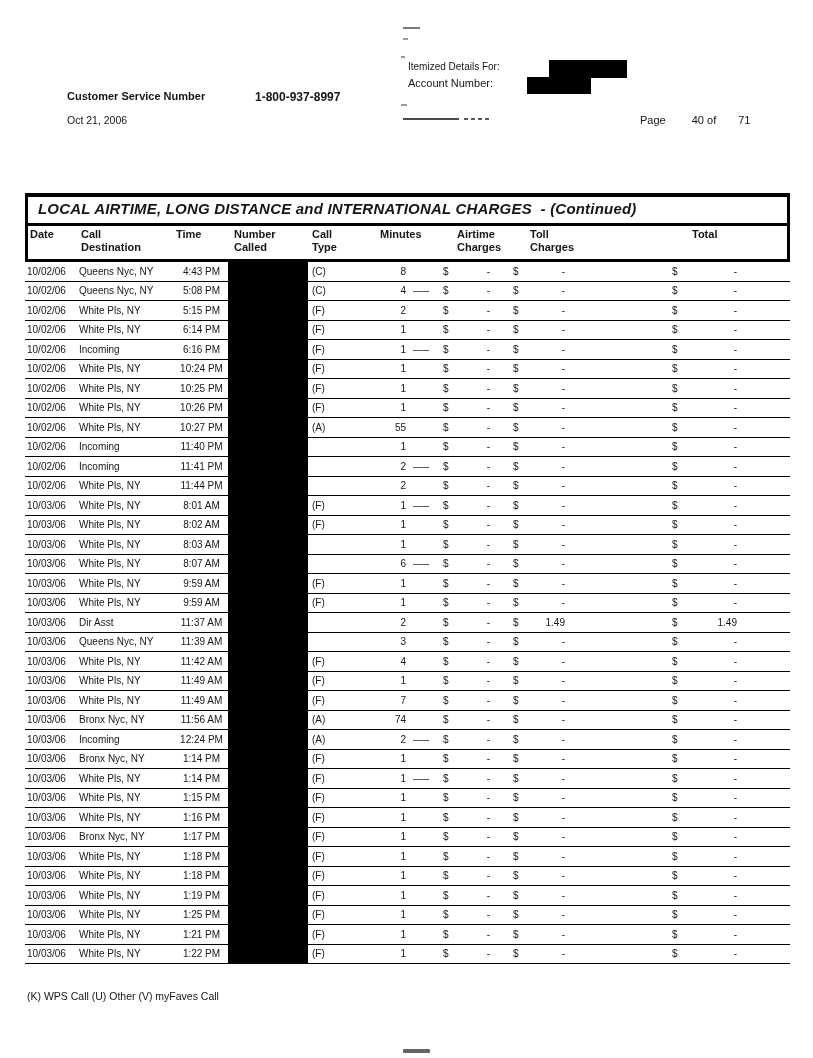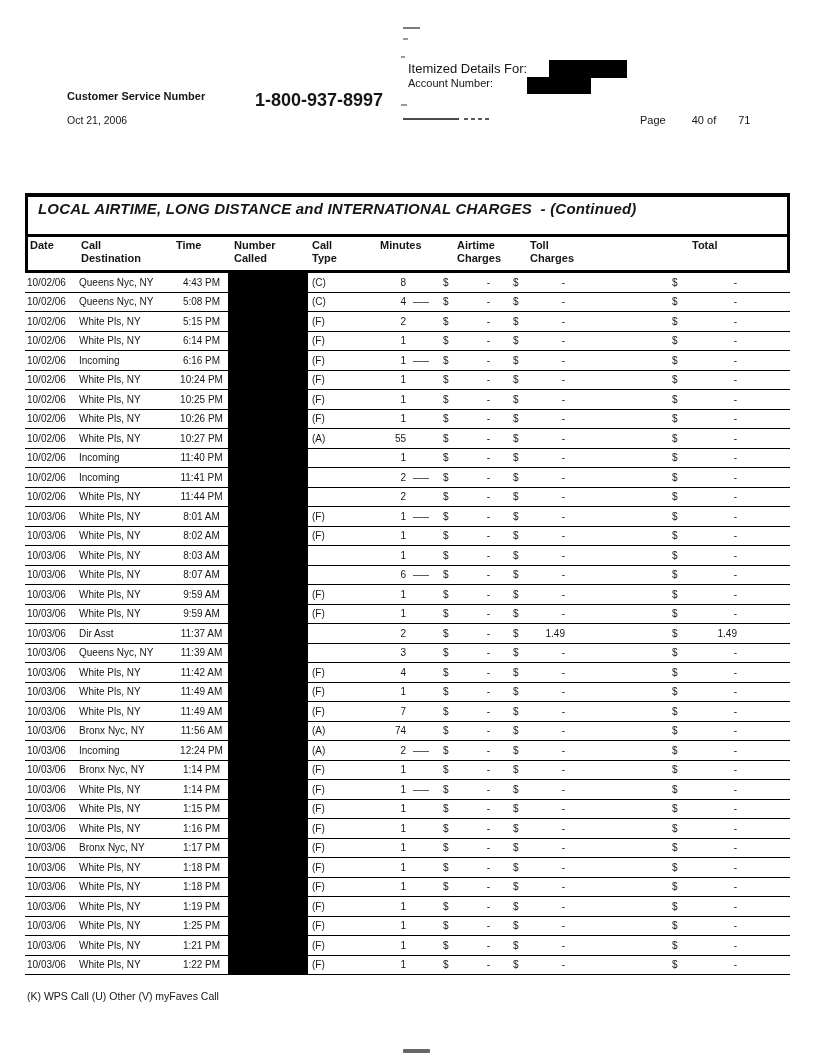--- a/index.html
+++ b/index.html
@@ -5,23 +5,23 @@
   * { box-sizing: border-box; }
   html,body { margin:0; padding:0; }
   body {
     width:813px; height:1058px; background:#ffffff; overflow:hidden;
     font-family:"Liberation Sans", sans-serif; color:#161616; position:relative;
   }
   .sheet { position:absolute; inset:0; }
 
   
   .csn-label  { position:absolute; left:67px;  top:90px;  font-size:11px; font-weight:bold; }
-  .csn-number { position:absolute; left:255px; top:90px;  font-size:18px; font-weight:bold; }
+  .csn-number { position:absolute; left:255px; top:90px;  font-size:12px; font-weight:bold; }
   .stmt-date  { position:absolute; left:67px;  top:114px; font-size:10.5px; }
-  .itemized   { position:absolute; left:408px; top:61px;  font-size:13px; }
+  .itemized   { position:absolute; left:408px; top:61px;  font-size:10px; }
   .acct       { position:absolute; left:408px; top:77px;  font-size:11px; }
   .redact-1   { position:absolute; left:549px; top:60px;  width:78px; height:18px; background:#000; }
   .redact-2   { position:absolute; left:527px; top:77px;  width:64px; height:17px; background:#000; }
   .pageinfo   { position:absolute; left:640px; top:114px; font-size:11px; }
   .pageinfo .gap1 { display:inline-block; width:26px; }
   .pageinfo .gap2 { display:inline-block; width:22px; }
 
   
   .art { position:absolute; background:#7a7a7a; }
   .art-top1 { left:403px; top:27px;  width:17px; height:2px; }
@@ -31,21 +31,21 @@
   .art-hr1  { left:403px; top:118px; width:56px; height:2px; background:#4a4a4a; }
   .art-hr2  { left:464px; top:118px; width:26px; height:2px;
               background:repeating-linear-gradient(90deg,#5a5a5a 0 4px,transparent 4px 7px); }
   .art-bottom { left:403px; top:1049px; width:27px; height:4px; background:#666; border-radius:1px; }
 
   
   .table { position:absolute; left:25px; top:193px; width:765px; }
   .headbox { border:3px solid #000; border-top-width:4px; }
   .titleband {
     font-size:15px; font-weight:bold; font-style:italic; letter-spacing:.2px;
-    padding:3px 8px 17px 10px; border-bottom:3px solid #000; white-space:pre;
+    padding:3px 8px 6px 10px; border-bottom:3px solid #000; white-space:pre;
   }
   .colheads { position:relative; height:33px; font-size:11px; font-weight:bold; line-height:13px; }
   .colheads .h { position:absolute; top:2px; white-space:nowrap; }
   .h-date    { left:2px; }
   .h-dest    { left:53px; }
   .h-time    { left:148px; }
   .h-num     { left:206px; }
   .h-type    { left:284px; }
   .h-min     { left:352px; }
   .h-air     { left:429px; }

